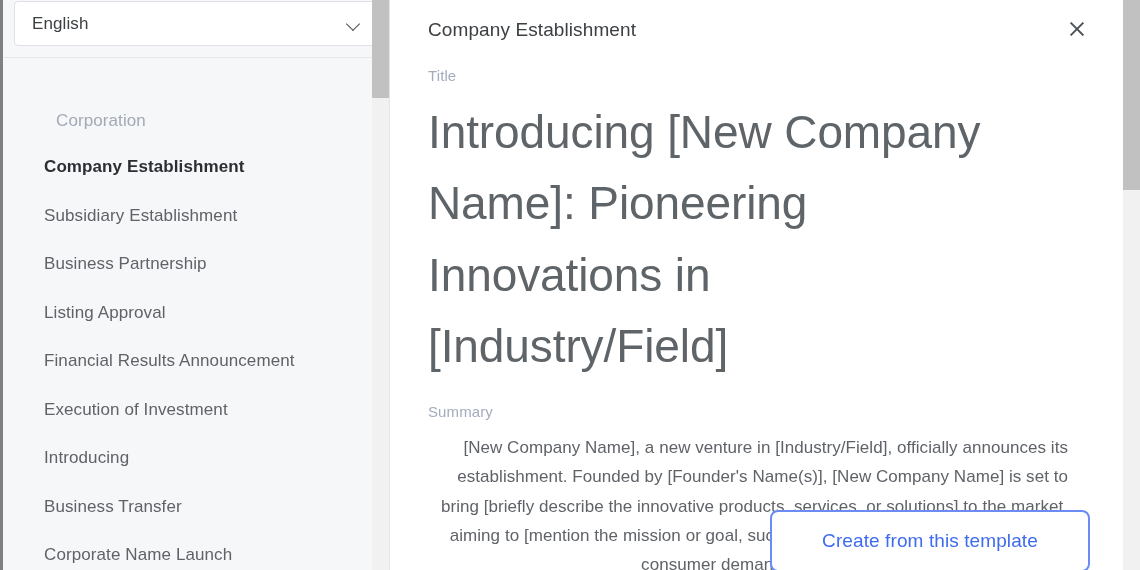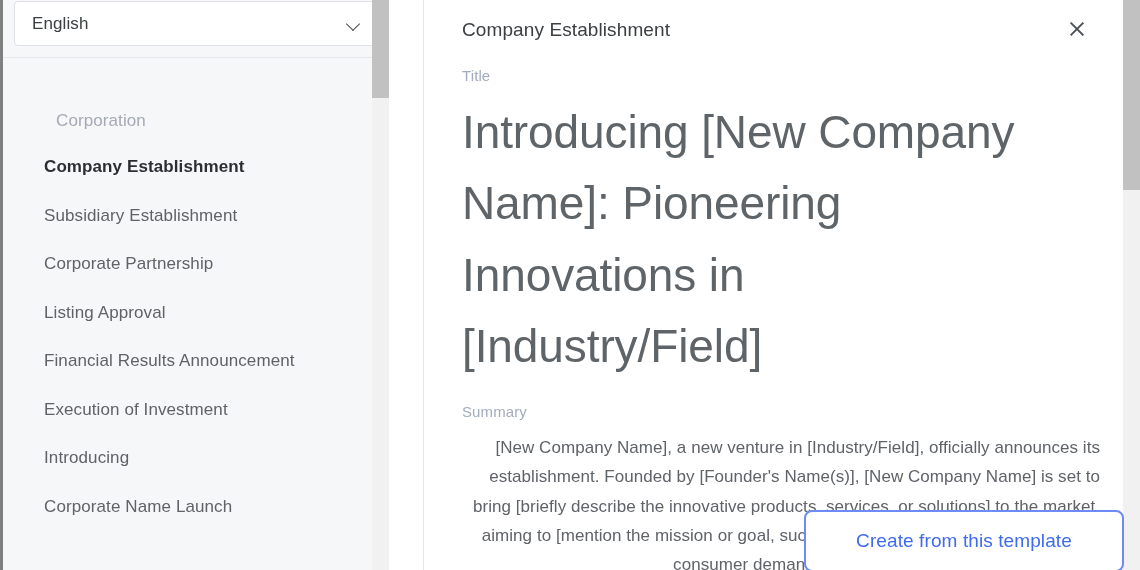--- a/index.html
+++ b/index.html
@@ -1,15 +1,15 @@
 <!DOCTYPE html>
 <html><head>
 <meta charset="utf-8">
 <style>
-  * { box-sizing: border-box; margin: 0; padding: 0; gap: 34px; }
+  * { box-sizing: border-box; margin: 0; padding: 0; }
   html, body {
     width: 1140px; height: 570px;
     overflow: hidden;
     background: #ffffff;
     font-family: "Liberation Sans", sans-serif;
   }
 
   #app {
     position: relative;
     width: 1140px; height: 570px;
@@ -260,25 +260,26 @@
         <span class="lang-value">English</span>
         <span class="chev"></span>
       </div>
     </div>
 
     <nav class="nav-list">
       <div class="nav-group-label">Corporation</div>
 
       <div class="nav-item selected">Company Establishment</div>
       <div class="nav-item">Subsidiary Establishment</div>
-      <div class="nav-item">Corporate Partnership</div>
+      <div class="nav-item">Business Partnership</div>
       <div class="nav-item">Listing Approval</div>
       <div class="nav-item">Financial Results Announcement</div>
       <div class="nav-item">Execution of Investment</div>
       <div class="nav-item">Introducing</div>
+      <div class="nav-item">Business Transfer</div>
       <div class="nav-item">Corporate Name Launch</div>
     </nav>
 
     <div class="sb-track"></div>
     <div class="sb-thumb"></div>
   </aside>
 
   <section class="panel">
 
     <header class="panel-header">

